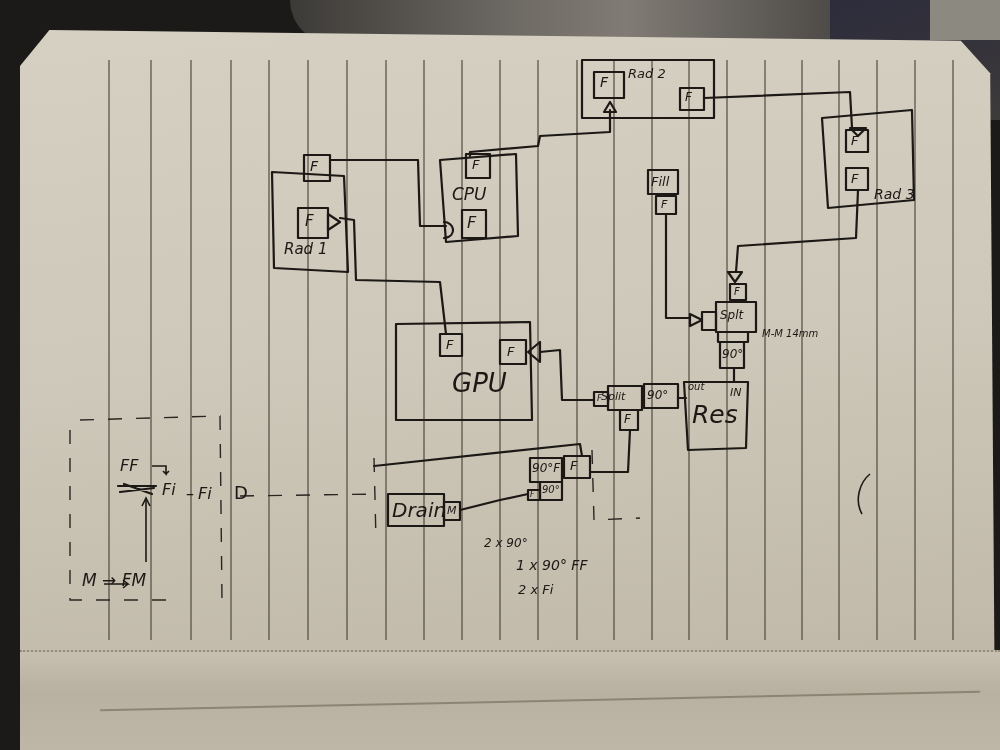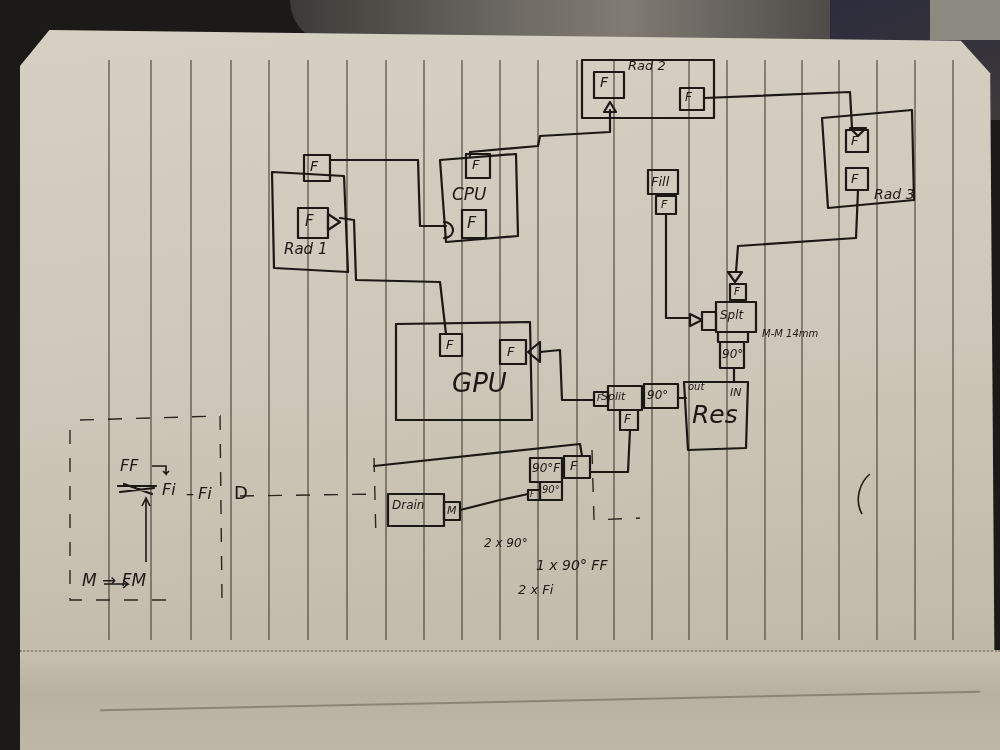--- a/index.html
+++ b/index.html
@@ -187,21 +187,21 @@
 
   <g>
     <path class="ink-thin" d="M146 562 L146 500"></path>
     <path class="ink-thin" d="M142 506 l4 -8 l4 8"></path>
     <path class="ink-thin" d="M104 584 L128 584 l-5 -4 m5 4 l-5 4"></path>
     <path class="ink-thin" d="M152 466 L166 466 L166 474 l-3 -3 m3 3 l3 -3"></path>
     <path class="ink" d="M118 486 l38 0 m-36 6 l34 -4 m-30 -4 l28 10" stroke-width="3"></path>
   </g>
 </svg>
 
-<div class="lbl hand" style="left:628px;top:58px;font-size:13px">Rad 2</div>
+<div class="lbl hand" style="left:628px;top:66px;font-size:13px">Rad 2</div>
 <div class="lbl hand" style="left:600px;top:74px;font-size:14px">F</div>
 <div class="lbl hand" style="left:685px;top:90px;font-size:12px">F</div>
 
 <div class="lbl hand" style="left:874px;top:186px;font-size:14px">Rad 3</div>
 <div class="lbl hand" style="left:851px;top:133px;font-size:13px">F</div>
 <div class="lbl hand" style="left:851px;top:171px;font-size:13px">F</div>
 
 <div class="lbl hand" style="left:284px;top:240px;font-size:15px">Rad 1</div>
 <div class="lbl hand" style="left:310px;top:158px;font-size:14px">F</div>
 <div class="lbl hand" style="left:305px;top:212px;font-size:15px">F</div>
@@ -224,30 +224,30 @@
 
 <div class="lbl hand" style="left:601px;top:390px;font-size:11px">Split</div>
 <div class="lbl hand" style="left:597px;top:393px;font-size:9px">F</div>
 <div class="lbl hand" style="left:624px;top:412px;font-size:12px">F</div>
 <div class="lbl hand" style="left:647px;top:388px;font-size:12px">90°</div>
 
 <div class="lbl hand" style="left:688px;top:381px;font-size:10px">out</div>
 <div class="lbl hand" style="left:730px;top:386px;font-size:11px">IN</div>
 <div class="lbl hand" style="left:692px;top:400px;font-size:25px">Res</div>
 
-<div class="lbl hand" style="left:392px;top:498px;font-size:12px">Drain</div>
+<div class="lbl hand" style="left:392px;top:498px;font-size:20px">Drain</div>
 <div class="lbl hand" style="left:447px;top:504px;font-size:11px">M</div>
 <div class="lbl hand" style="left:532px;top:461px;font-size:12px">90°F</div>
 <div class="lbl hand" style="left:570px;top:458px;font-size:13px">F</div>
 <div class="lbl hand" style="left:542px;top:484px;font-size:10px">90°</div>
 <div class="lbl hand" style="left:530px;top:490px;font-size:8px">F</div>
 
 <div>
   <div class="lbl hand" style="left:484px;top:536px;font-size:12px">2 x 90°</div>
-  <div class="lbl hand" style="left:536px;top:557px;font-size:14px">1 x 90° FF</div>
+  <div class="lbl hand" style="left:516px;top:557px;font-size:14px">1 x 90° FF</div>
   <div class="lbl hand" style="left:518px;top:582px;font-size:13px">2 x Fi</div>
 </div>
 
 <div>
   <div class="lbl hand" style="left:120px;top:456px;font-size:16px">FF</div>
   <div class="lbl hand" style="left:162px;top:480px;font-size:16px">Fi</div>
   <div class="lbl hand" style="left:186px;top:484px;font-size:16px">–</div>
   <div class="lbl hand" style="left:198px;top:484px;font-size:16px">Fi</div>
   <div class="lbl" style="left:234px;top:482px;font-size:18px">D</div>
   <div class="lbl hand" style="left:82px;top:570px;font-size:17px">M → FM</div>

